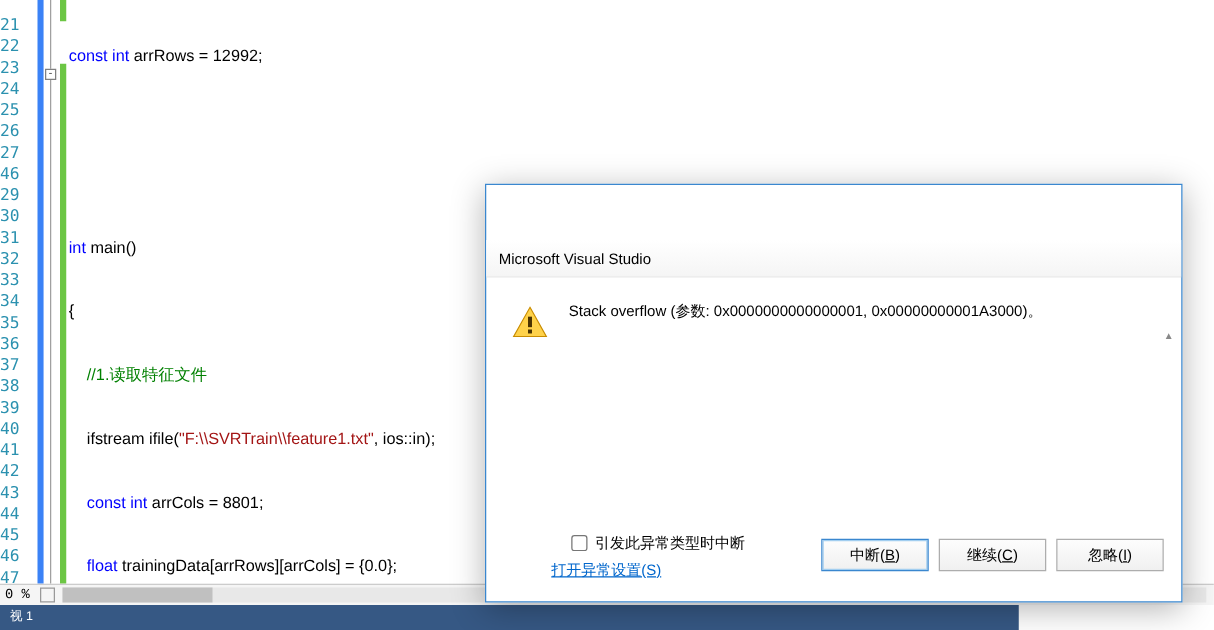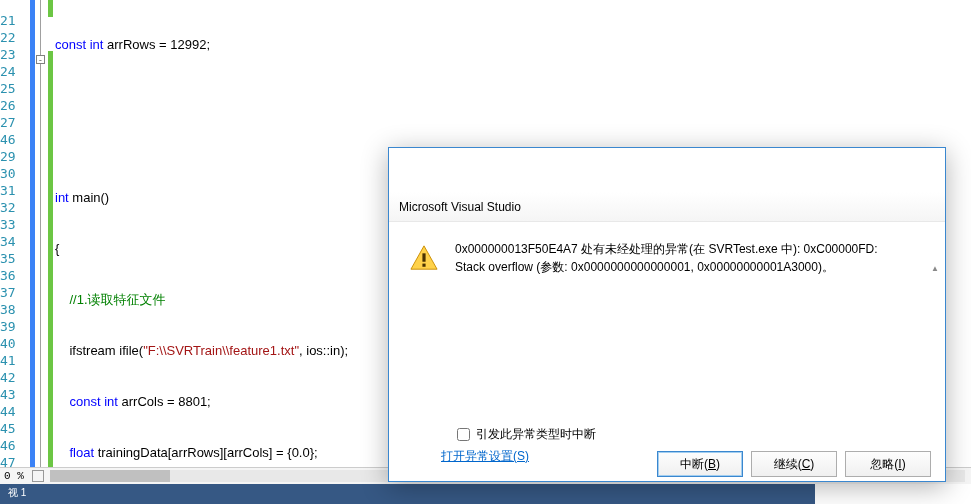--- a/index.html
+++ b/index.html
@@ -18,21 +18,21 @@
 .str { color: #a31515; }
 .cmt { color: #008000; }
 .dialog { position: absolute; left: 388px; top: 147px; width: 558px; height: 335px; background: #fff; border: 1px solid #3a87cf; box-shadow: 0 5px 25px rgba(0,0,0,0.3); font-family: "Microsoft YaHei", "Segoe UI", Tahoma, sans-serif; }
 .dialog-title { height: 30px; line-height: 30px; padding-left: 10px; font-size: 12px; color: #000; background: linear-gradient(#fff, #f5f5f5); border-bottom: 1px solid #e8e8e8; margin-top: 44px; }
 .dialog-body { padding: 18px 12px 10px 20px; display: flex; gap: 16px; position: relative; height: 255px; }
 .warning-icon { width: 30px; height: 28px; flex-shrink: 0; margin-top: 4px; }
 .dialog-msg { font-size: 12px; color: #000; line-height: 18px; padding-right: 20px; flex: 1; }
 .dialog-checkbox-row { position: absolute; left: 68px; bottom: 34px; font-size: 12px; display: flex; align-items: center; gap: 6px; margin-top: 19px; }
 .dialog-checkbox-row input { width: 13px; height: 13px; }
 .dialog-link { position: absolute; left: 52px; bottom: 12px; font-size: 12px; color: #0066cc; text-decoration: underline; cursor: pointer; }
-.dialog-buttons { position: absolute; right: 14px; bottom: 4px; display: flex; gap: 8px; padding-left: 37px; }
+.dialog-buttons { position: absolute; right: 14px; bottom: 24px; display: flex; gap: 8px; padding-left: 37px; }
 .dialog-buttons button { min-width: 86px; height: 26px; font-size: 12px; background: linear-gradient(#fdfdfd, #f0f0f0); border: 1px solid #adadad; cursor: pointer; font-family: "Microsoft YaHei", Tahoma, sans-serif; padding: 0 10px; }
 .dialog-buttons button:first-child { border-color: #3a87cf; box-shadow: 0 0 0 1px #a2cef0 inset; }
 .dialog-buttons button .uline { text-decoration: underline; }
 .dialog-scroll { position: absolute; right: 4px; top: 40px; width: 12px; height: 200px; }
 .scroll-arrow { width: 12px; height: 12px; display: flex; align-items: center; justify-content: center; color: #888; font-size: 8px; }
 .bottom-bar { position: absolute; left: 0; bottom: 20px; height: 17px; width: 971px; background: #f5f5f5; border-top: 1px solid #ccc; display: flex; align-items: center; font-size: 11px; }
 .bottom-bar .pct { padding-left: 4px; padding-right: 6px; }
 .bottom-bar .sep { width: 12px; height: 12px; border: 1px solid #999; margin-left: 2px; }
 .hscroll { flex: 1; margin: 0 6px; height: 12px; background: #e8e8e8; position: relative; }
 .hscroll-thumb { position: absolute; left: 0; top: 0; height: 12px; width: 120px; background: #c0c0c0; }
@@ -124,21 +124,20 @@
 
 <div class="dialog">
   <div class="dialog-title">Microsoft Visual Studio</div>
   <div class="dialog-body">
     <svg class="warning-icon" viewBox="0 0 32 30">
       <path d="M16 2 L30 27 L2 27 Z" fill="#ffd24a" stroke="#c98c00" stroke-width="1"></path>
       <rect x="14.3" y="10" width="3.4" height="9" fill="#4a3200"></rect>
       <rect x="14.3" y="21" width="3.4" height="3.4" fill="#4a3200"></rect>
     </svg>
     <div class="dialog-msg">
-      <div>0x000000013F50E4A7 处有未经处理的异常(在 SVRTest.exe 中):  0xC00000FD:</div>
       <div>Stack overflow (参数:  0x0000000000000001, 0x00000000001A3000)。</div>
     </div>
     <div class="dialog-scroll">
       <div class="scroll-arrow">▲</div>
     </div>
     <div class="dialog-checkbox-row">
       <input type="checkbox" style="">
       <span>引发此异常类型时中断</span>
     </div>
     <a class="dialog-link">打开异常设置(S)</a>

